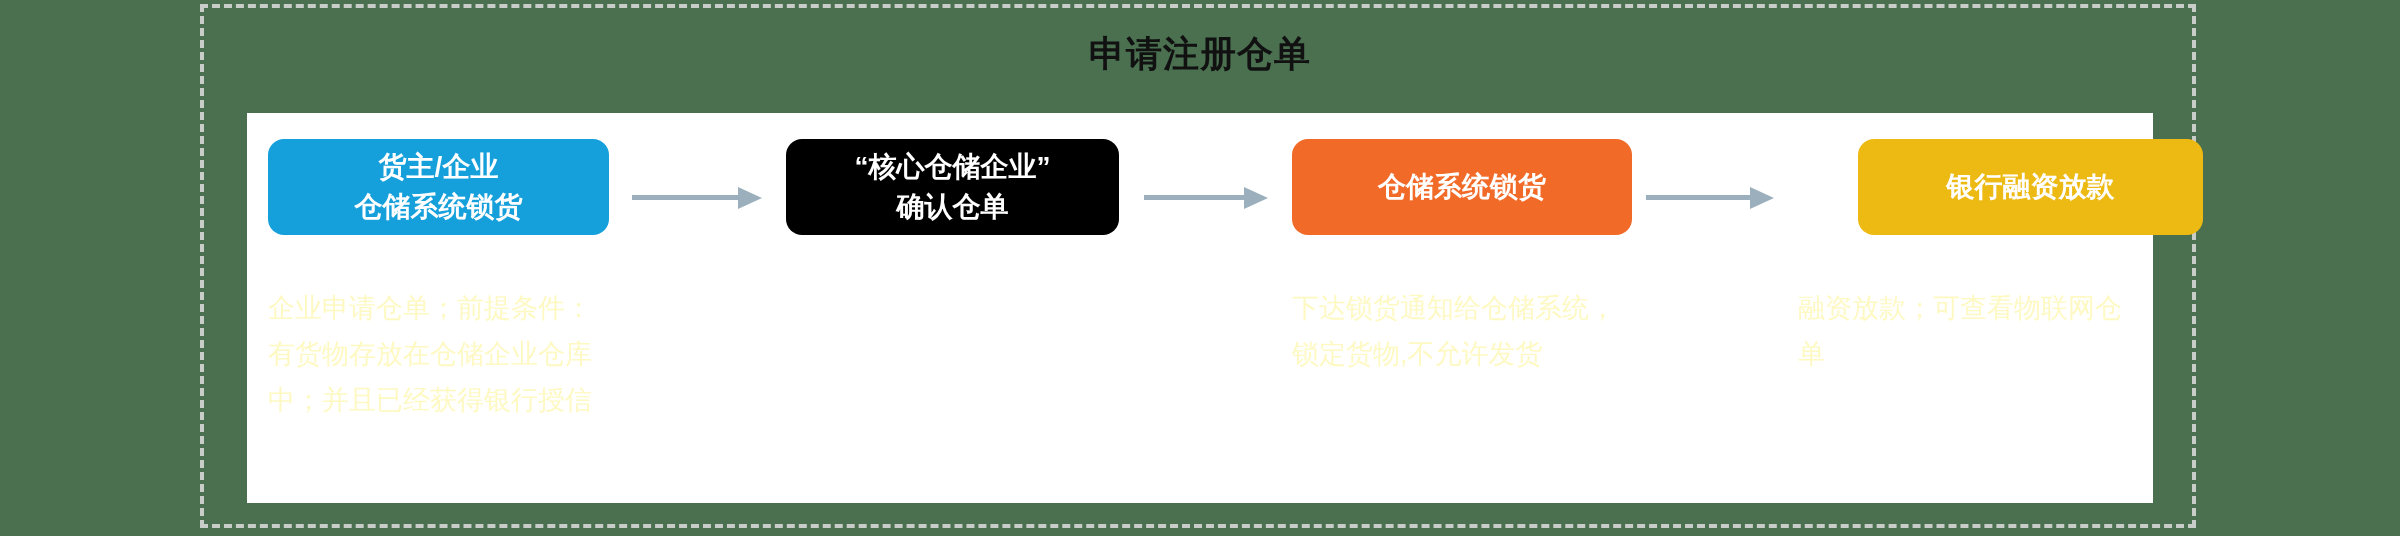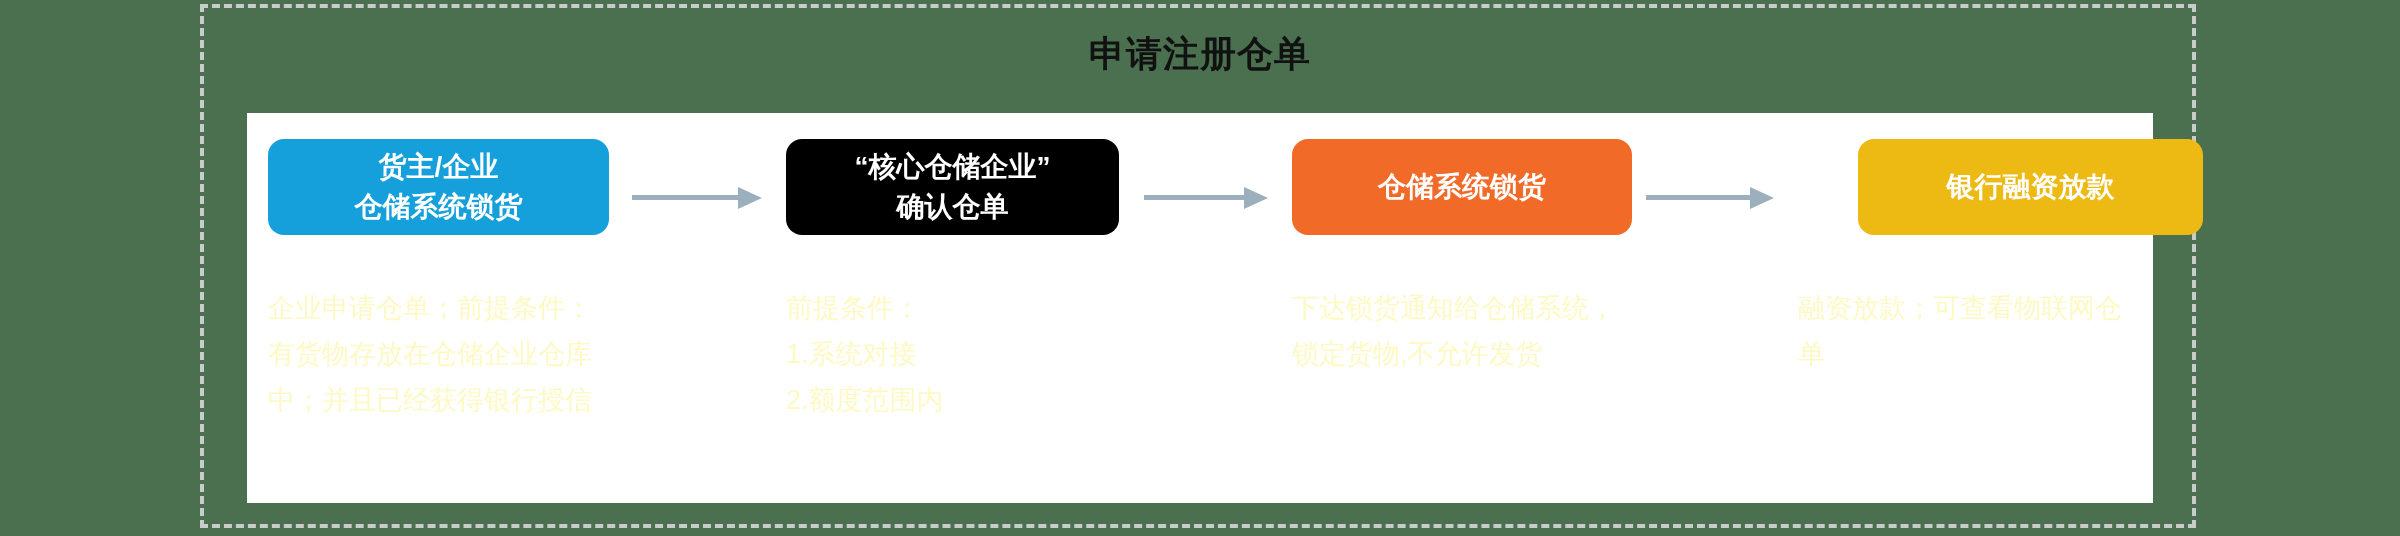--- a/index.html
+++ b/index.html
@@ -149,19 +149,16 @@
   <div class="arrow arrow-1">
     <span class="shaft"></span>
     <span class="head"></span>
   </div>
   <div class="arrow arrow-2">
     <span class="shaft"></span>
     <span class="head"></span>
   </div>
 
   <div class="desc desc-0">企业申请仓单；前提条件：有货物存放在仓储企业仓库中；并且已经获得银行授信</div>
-  <div class="desc desc-1">前提条件：
-1.系统对接
-2.额度范围内</div>
   <div class="desc desc-2">下达锁货通知给仓储系统，锁定货物,不允许发货</div>
   <div class="desc desc-3">融资放款；可查看物联网仓单</div>
 
 </div>
 
 </body></html>

